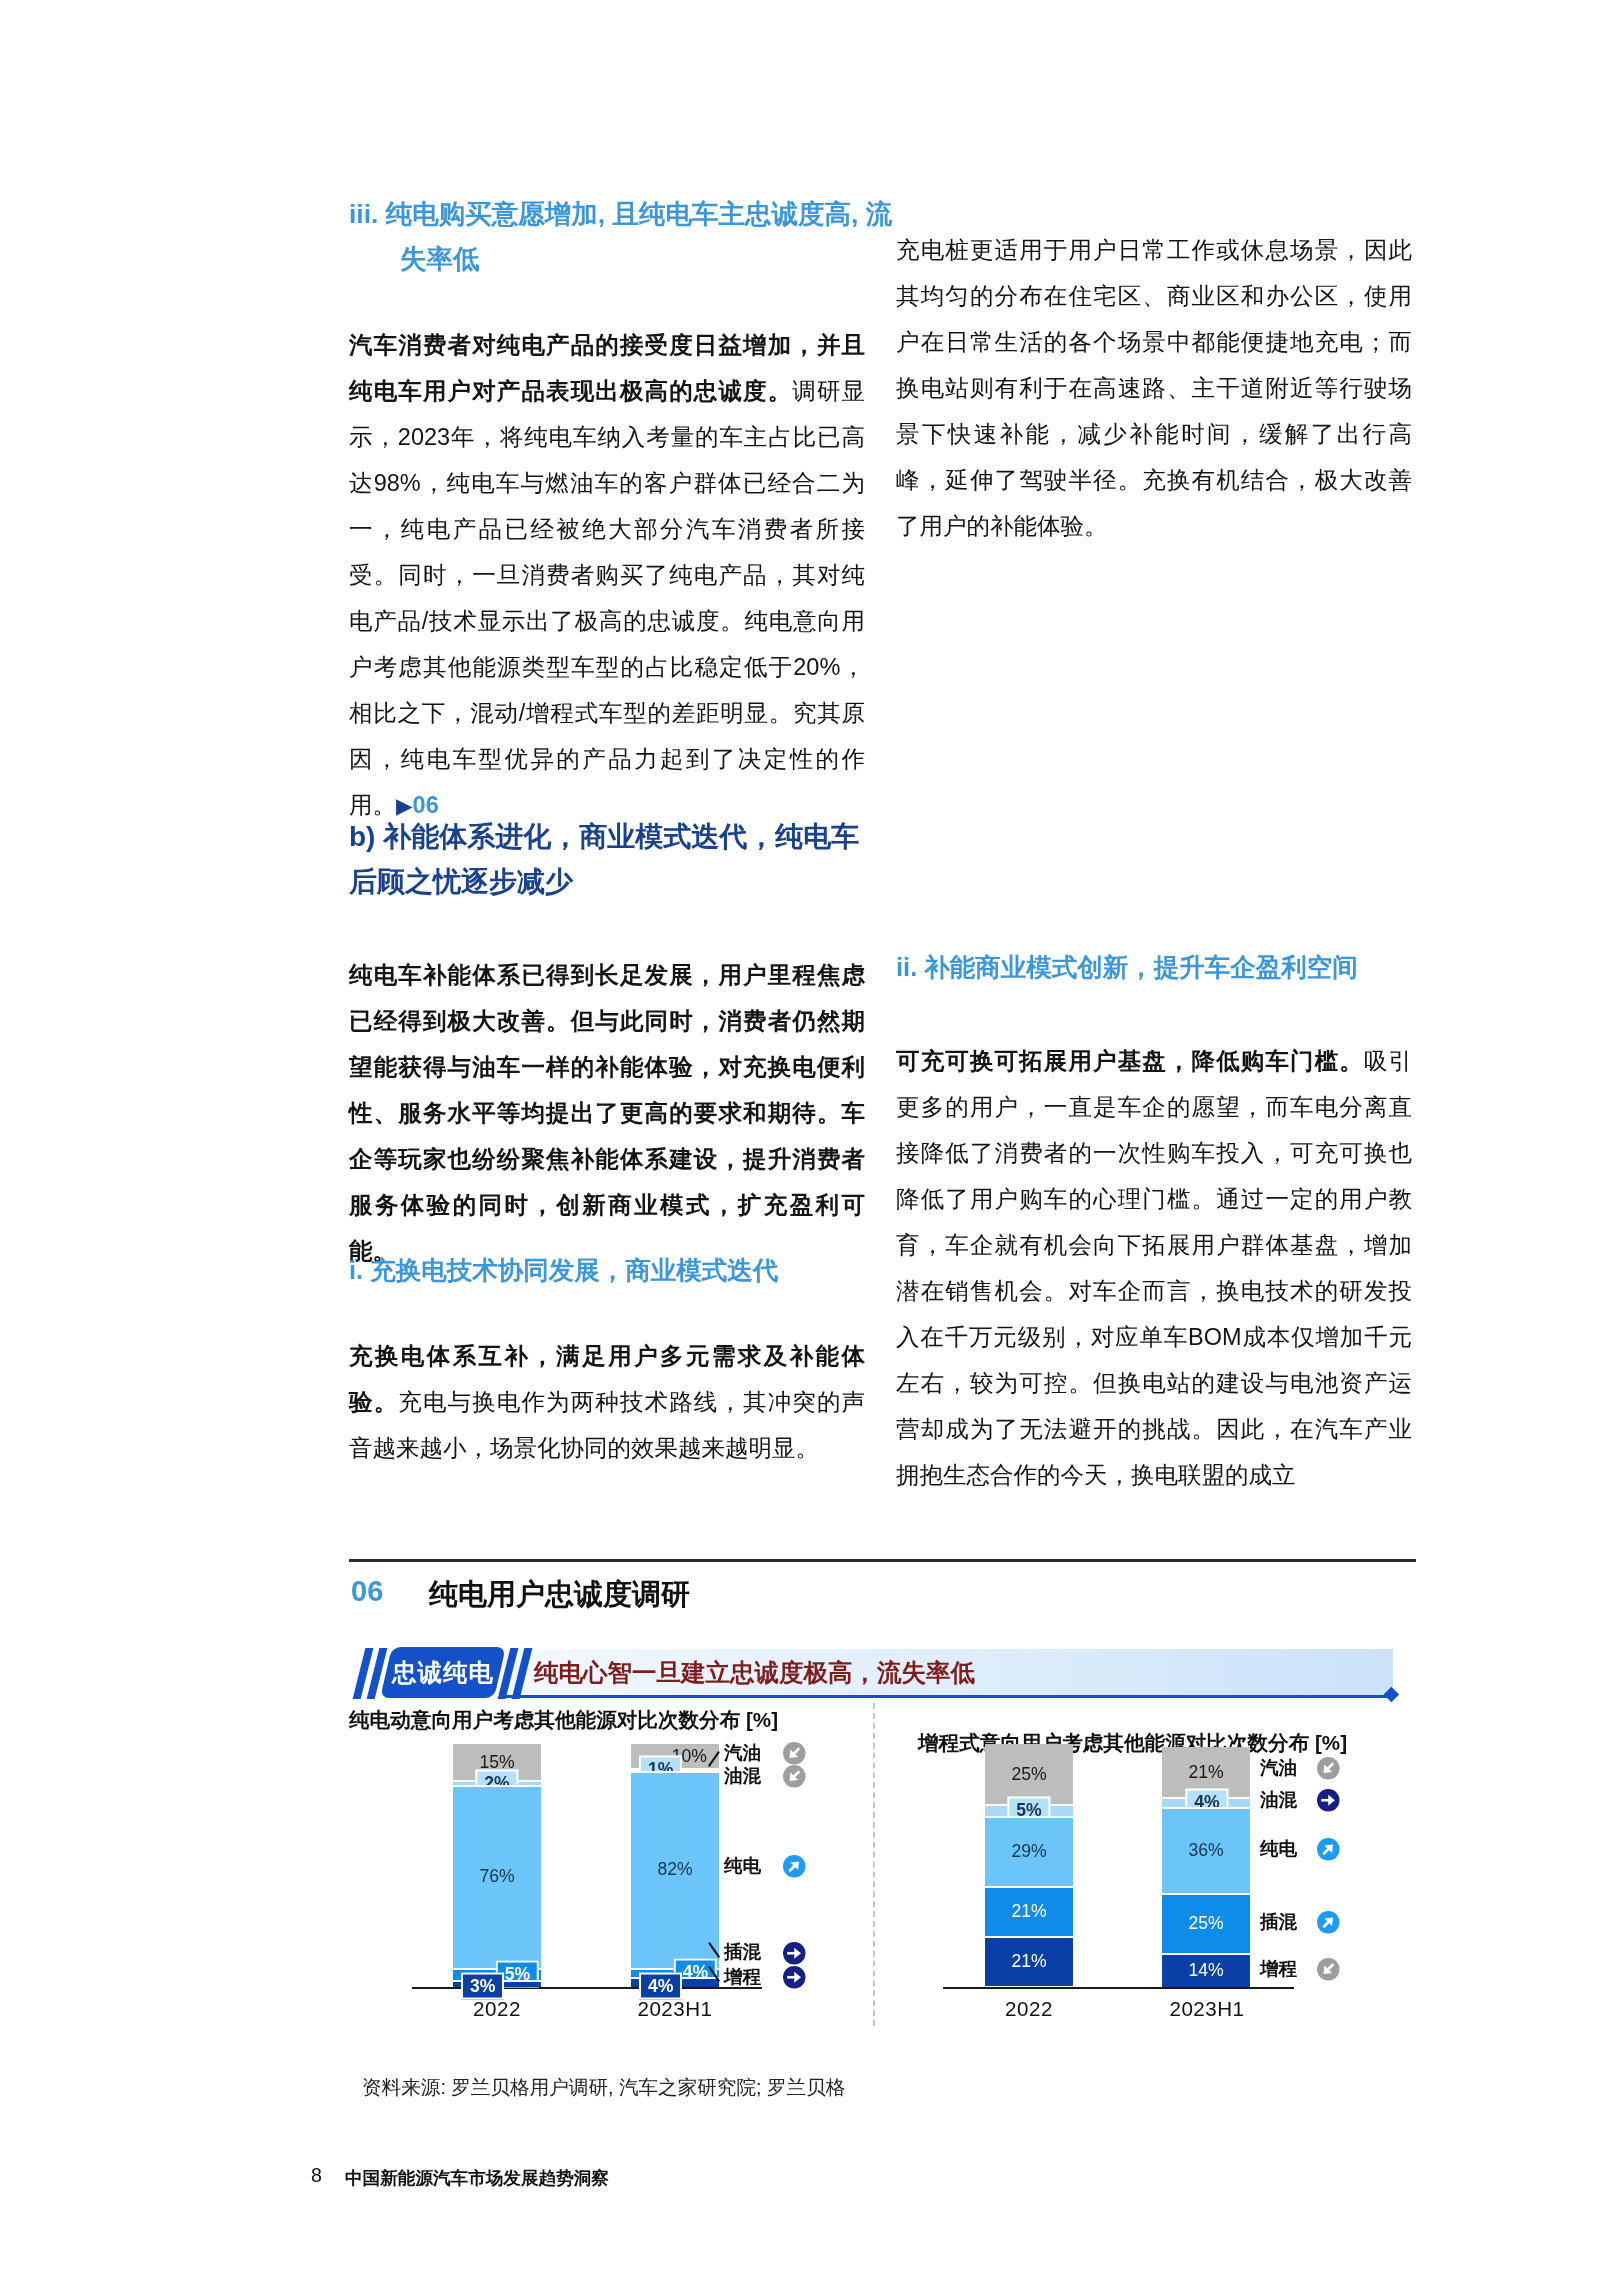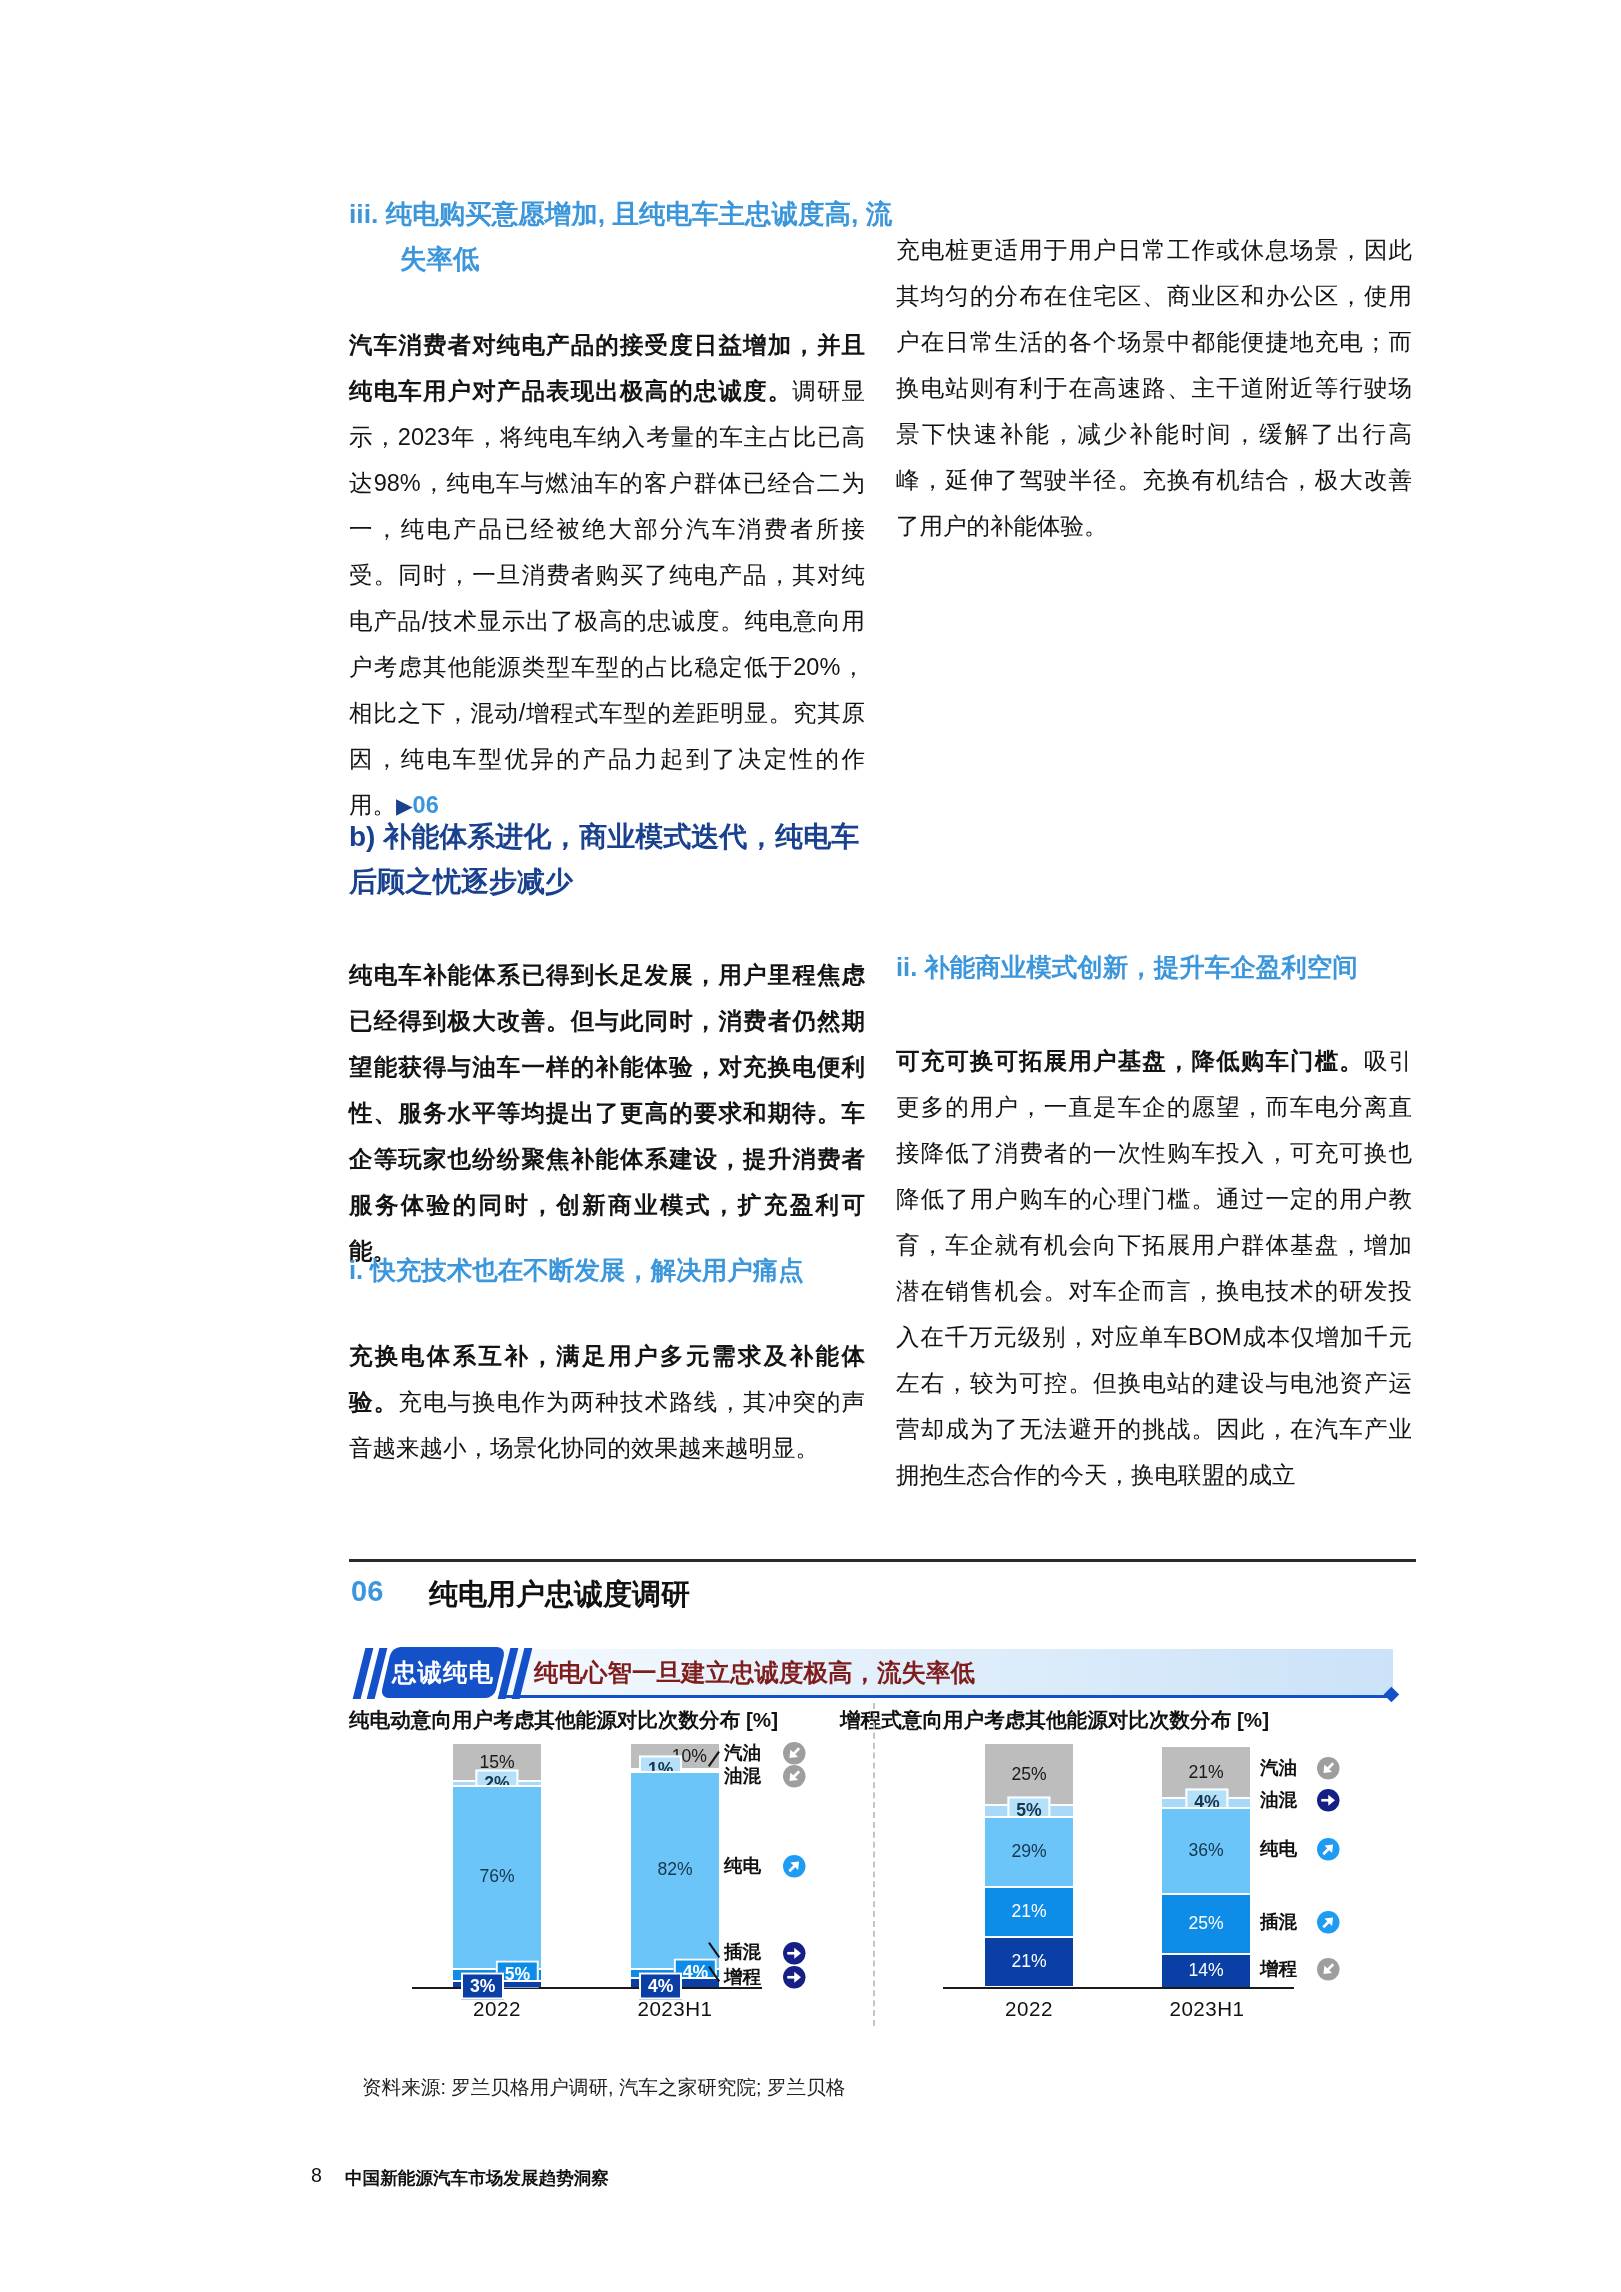--- a/index.html
+++ b/index.html
@@ -40,21 +40,21 @@
         background:linear-gradient(to right,#f4f9fe 0%,#e2effb 45%,#cbe2f8 100%);}
   #tag{top:1647px;left:386px;width:114px;height:51px;background:#1451c8;border-radius:8.8px;
        transform:skewX(-13deg);display:flex;align-items:center;justify-content:center;z-index:2;}
   #tag span{transform:skewX(13deg);color:#fff;font-weight:bold;font-size:24.5px;letter-spacing:1px;}
   #band-msg{top:1649px;left:534px;height:47px;display:flex;align-items:center;
             color:#7f1d1d;font-weight:bold;font-size:24.5px;text-align:right;}
   #band-line{top:1695px;left:504px;width:887px;height:2.9px;background:#1451c8;}
   #band-diamond{top:1689px;left:1386px;width:10.8px;height:10.8px;background:#1451c8;transform:rotate(45deg);}
   
   .ctitle{top:1706px;font-size:20.6px;font-weight:bold;color:#111;}
-  #ct-left{left:349px;} #ct-right{left:840px;}
+  #ct-left{left:349px;} #ct-right{left:918px;margin-top:23px;}
   #divider{top:1703px;left:873px;height:323px;border-left:2px dashed #c4c4c4;width:0;}
   #source{top:2074px;left:362px;font-size:19.6px;color:#222;}
   #foot-num{top:2164px;left:311px;font-size:19.6px;color:#111;}
   #foot-title{top:2166px;left:345px;font-size:17.6px;font-weight:bold;color:#111;}
   
   .axis{position:absolute;height:2px;background:#1a1a1a;}
   .cat{position:absolute;font-size:20.6px;color:#111;transform:translateX(-50%);letter-spacing:0.5px;}
   .seg{position:absolute;box-sizing:border-box;}
   .seg-label{position:absolute;font-size:17.6px;display:flex;align-items:center;justify-content:center;}
   .chip{position:absolute;font-size:17.6px;font-weight:bold;padding:1px 6.9px;border:2px solid #fff;white-space:nowrap;}
@@ -71,21 +71,21 @@
 <div id="page">
 
   <div id="h-iii" class="abs colL h-blue">iii. 纯电购买意愿增加, 且纯电车主忠诚度高, 流失率低</div>
 
   <p id="p-l1" class="abs colL body"><span class="lead">汽车消费者对纯电产品的接受度日益增加，并且纯电车用户对产品表现出极高的忠诚度。</span><span>调研显示，2023年，将纯电车纳入考量的车主占比已高达98%，纯电车与燃油车的客户群体已经合二为一，纯电产品已经被绝大部分汽车消费者所接受。同时，一旦消费者购买了纯电产品，其对纯电产品/技术显示出了极高的忠诚度。纯电意向用户考虑其他能源类型车型的占比稳定低于20%，相比之下，混动/增程式车型的差距明显。究其原因，纯电车型优异的产品力起到了决定性的作用。</span><span class="figref"><span class="tri">▶</span><span class="num">06</span></span></p>
 
   <div id="h-b" class="abs colL h-navy">b) 补能体系进化，商业模式迭代，纯电车后顾之忧逐步减少</div>
 
   <p id="p-l2" class="abs colL body">纯电车补能体系已得到长足发展，用户里程焦虑已经得到极大改善。但与此同时，消费者仍然期望能获得与油车一样的补能体验，对充换电便利性、服务水平等均提出了更高的要求和期待。车企等玩家也纷纷聚焦补能体系建设，提升消费者服务体验的同时，创新商业模式，扩充盈利可能。</p>
 
-  <div id="h-i" class="abs colL h-blue">i. 快充技术也在不断发展，解决用户痛点</div>
+  <div id="h-i" class="abs colL h-blue">i. 充换电技术协同发展，商业模式迭代</div>
 
   <p id="p-l3" class="abs colL body"><span class="lead">充换电体系互补，满足用户多元需求及补能体验。</span><span>充电与换电作为两种技术路线，其冲突的声音越来越小，场景化协同的效果越来越明显。</span></p>
 
   <p id="p-r1" class="abs colR body">充电桩更适用于用户日常工作或休息场景，因此其均匀的分布在住宅区、商业区和办公区，使用户在日常生活的各个场景中都能便捷地充电；而换电站则有利于在高速路、主干道附近等行驶场景下快速补能，减少补能时间，缓解了出行高峰，延伸了驾驶半径。充换有机结合，极大改善了用户的补能体验。</p>
 
 
   <div id="h-ii" class="abs colR h-blue">ii. 补能商业模式创新，提升车企盈利空间</div>
 
   <p id="p-r3" class="abs colR body"><span class="lead">可充可换可拓展用户基盘，降低购车门槛。</span><span>吸引更多的用户，一直是车企的愿望，而车电分离直接降低了消费者的一次性购车投入，可充可换也降低了用户购车的心理门槛。通过一定的用户教育，车企就有机会向下拓展用户群体基盘，增加潜在销售机会。对车企而言，换电技术的研发投入在千万元级别，对应单车BOM成本仅增加千元左右，较为可控。但换电站的建设与电池资产运营却成为了无法避开的挑战。因此，在汽车产业拥抱生态合作的今天，换电联盟的成立</span></p>
 

